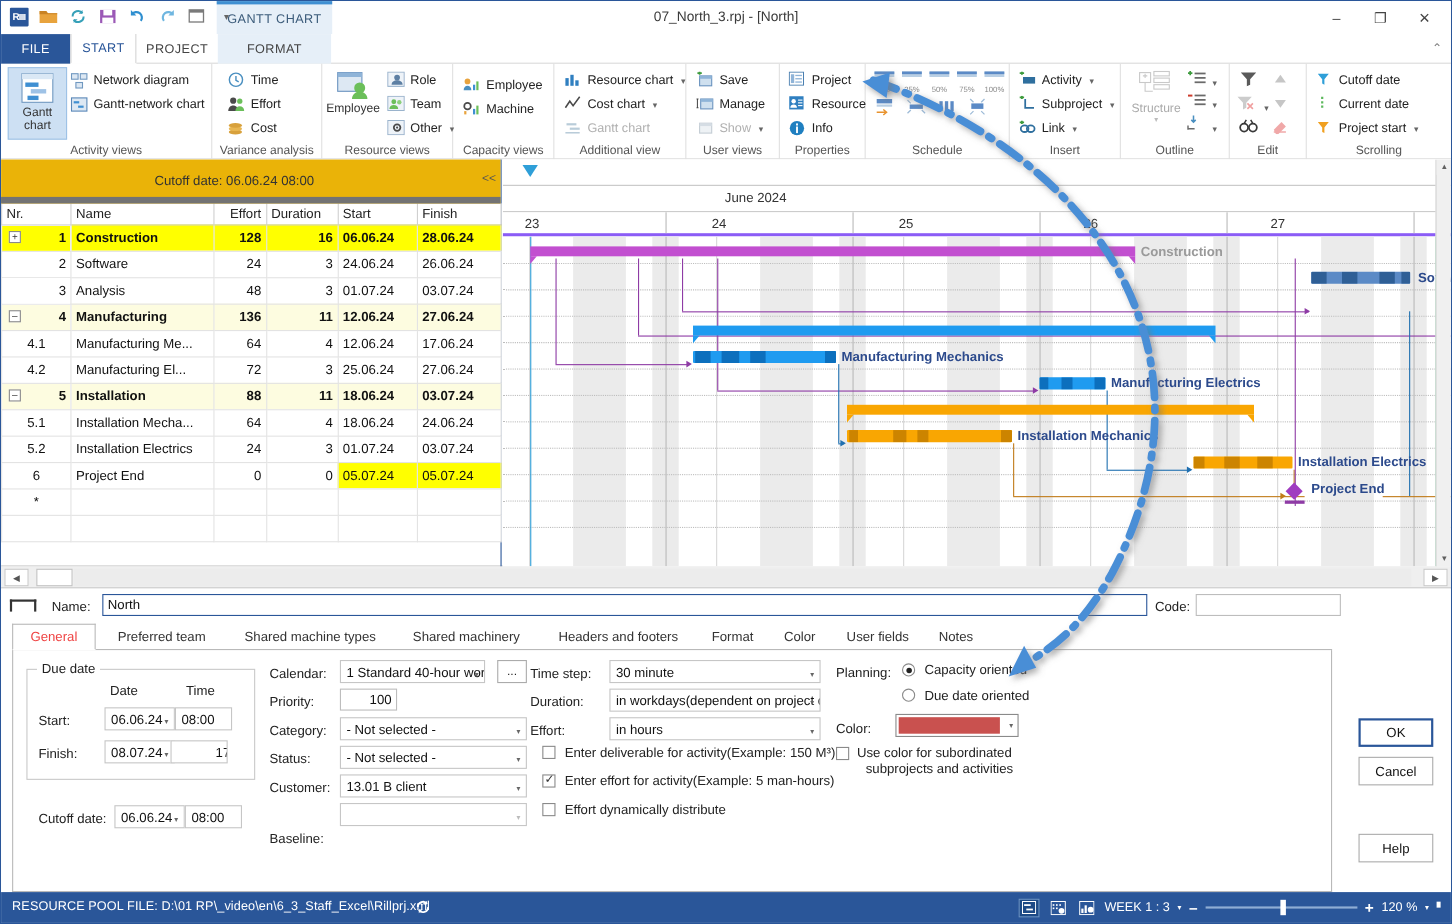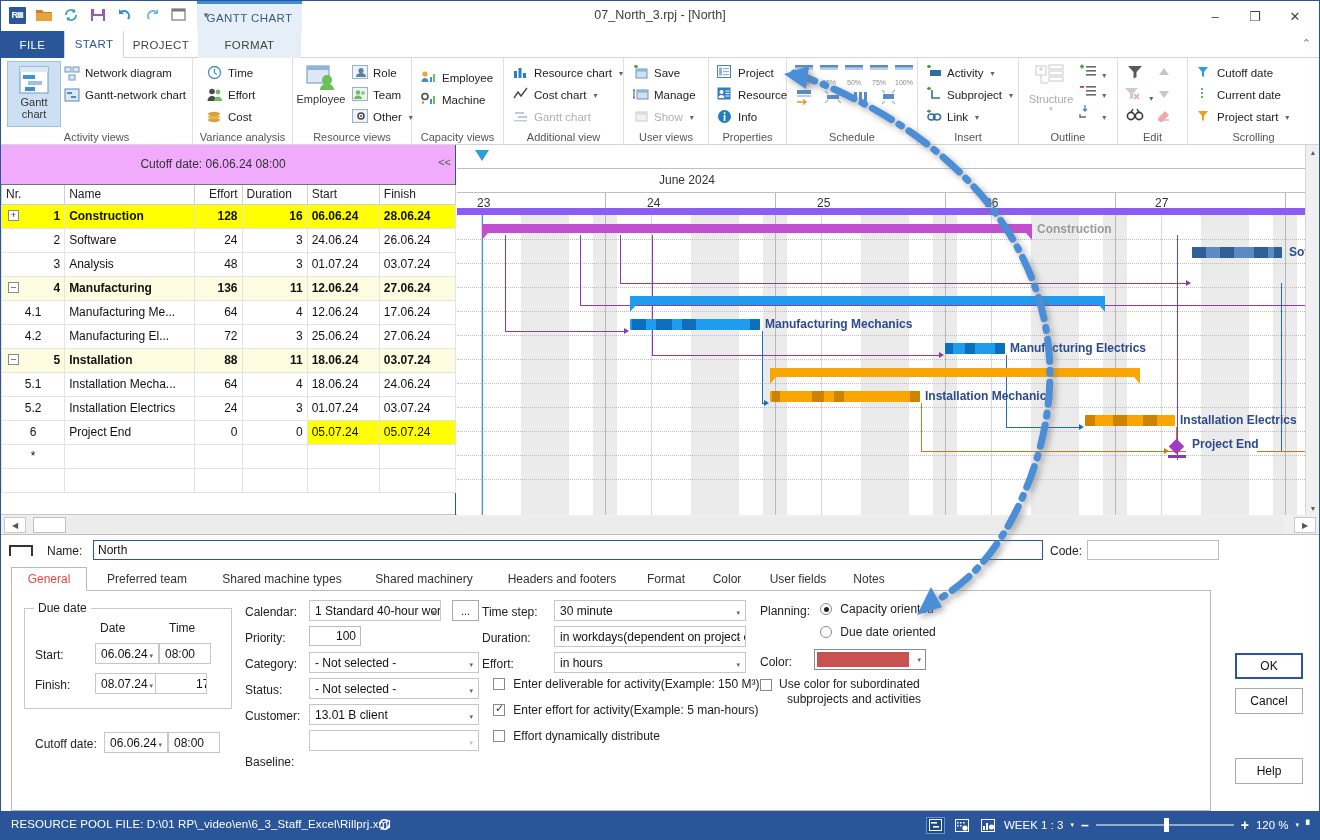--- a/index.html
+++ b/index.html
@@ -51,21 +51,21 @@
           white-space:nowrap; padding:0 3px; }
   .item.dis { color:#b0b0b0; }
   .ico { width:16px; height:16px; flex:0 0 16px; position:relative; }
   .cart { font-size:8px; color:#666; margin-left:2px; }
 
   
   .main { position:relative; height:370px; background:#fff; border-bottom:1px solid #c8c8c8; }
 
   
   .tablepane { position:absolute; left:0; top:0; width:455px; height:370px; border-right:1px solid #2a5699; }
-  .cutoffbar { height:40px; position:relative; border-bottom:1px solid #737373; background:#f0abfc; }
+  .cutoffbar { height:40px; position:relative; border-bottom:6px solid #737373; background:#eab308; }
   .cutofftxt { position:absolute; left:0; right:30px; top:12px; text-align:center; font-size:12px; color:#333; }
   .collapsebtn { position:absolute; right:4px; top:11px; font-size:11px; color:#555; }
   table.grid { border-collapse:collapse; width:455px; table-layout:fixed; }
   table.grid th { font-weight:normal; font-size:12px; text-align:left; padding:2px 4px; height:19px;
                   border:1px solid #d0d0d0; border-top:none; background:#fff; color:#222; }
   table.grid td { font-size:12px; padding:1px 4px; height:24px; border:1px solid #e3e3e3; background:#fff; color:#111; }
   .c-nr{width:63px;} .c-name{width:130px;} .c-eff{width:47px;} .c-dur{width:65px;} .c-st{width:72px;} .c-fi{width:76px;}
   td.num { text-align:right; }
   td.nr { text-align:right; padding-right:12px; position:relative; }
   tr.lvl1 td { background:#ffff00; font-weight:bold; }
@@ -74,21 +74,21 @@
   .expander { position:absolute; left:6px; top:5px; width:11px; height:11px; border:1px solid #8a8a8a;
               background:#fff; font-size:9px; line-height:9px; text-align:center; color:#333; font-weight:normal; }
   td.nrsub { text-align:center; padding-right:12px; }
   .starrow td { height:22px; }
   .emptyrow td { height:24px; }
 
   
   .gantt { position:absolute; left:456px; top:0; right:0; height:370px; overflow:hidden; background:#fff; }
   .ghead1 { position:relative; height:24px; border-bottom:1px solid #c0c0c0; background:#fff; }
   .ghead2 { position:relative; height:24px; border-bottom:1px solid #c0c0c0; background:#fff; }
-  .ghead3 { position:relative; height:22px; border-bottom:7px solid #8b5cf6; background:#fff; }
+  .ghead3 { position:relative; height:22px; border-bottom:3px solid #8b5cf6; background:#fff; }
   .ghead-lbl { position:absolute; font-size:12px; color:#333; }
   .gcanvas { position:relative; height:300px; background:#fff; overflow:hidden; }
   .weekend { position:absolute; top:0; bottom:0; background:#ebebeb; }
   .vline { position:absolute; top:0; bottom:0; width:1px; background:#d8d8d8; }
   .vline.solid { background:#b9b9b9; }
   .rowline { position:absolute; left:0; right:0; height:0; border-top:1px dotted #bdbdbd; }
   .bar { position:absolute; height:11px; border-radius:1px; }
   .sumbar { position:absolute; height:9px; }
   .sumbar:before, .sumbar:after { content:""; position:absolute; top:9px; width:0; height:0; }
   .sumbar:before { left:0; border-left:6px solid currentColor; border-bottom:7px solid transparent; }

